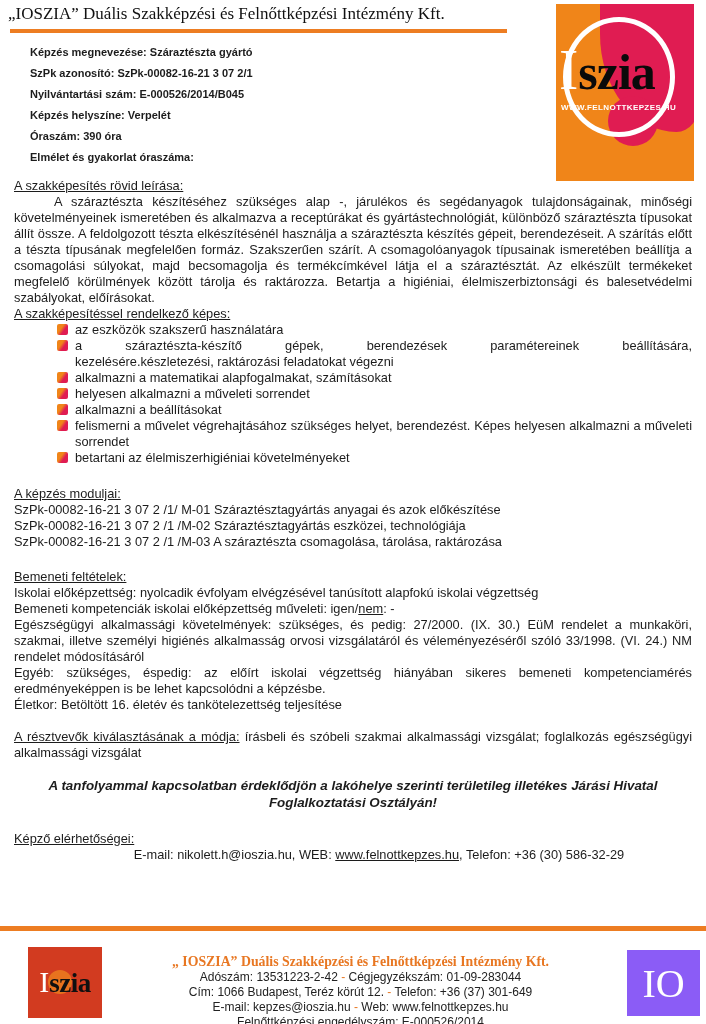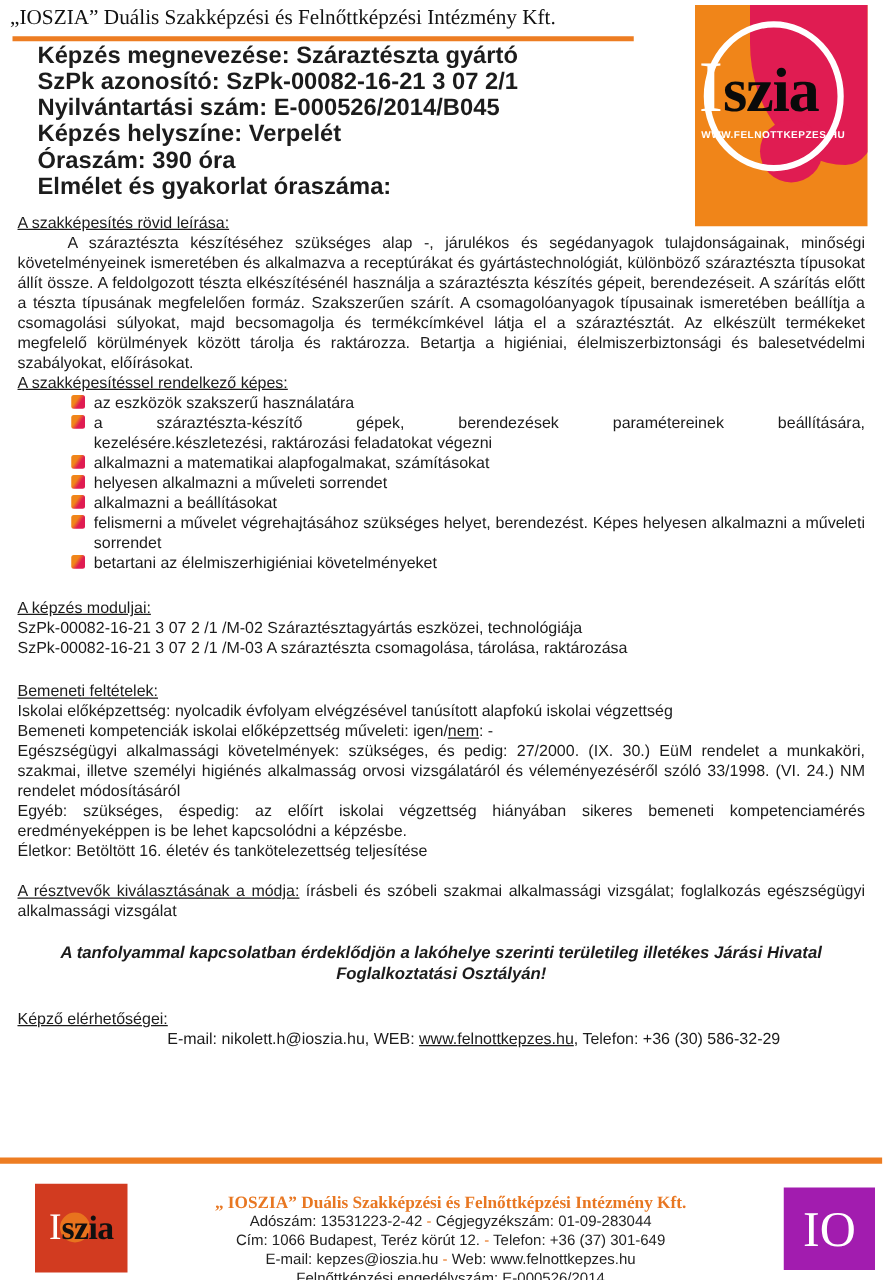--- a/index.html
+++ b/index.html
@@ -18,23 +18,23 @@
     font-family: "Liberation Serif", serif;
     font-size: 17px;
     color: #111;
   }
   .header-rule {
     margin: 5px 0 0 10px;
     width: 497px; height: 4px;
     background: #ED7D22;
   }
   .info-block {
-    margin: 1px 0 0 30px;
+    margin: 9px 0 0 30px;
     font-weight: bold;
-    font-size: 19px;
+    font-size: 11px;
     line-height: 21px;
     width: 505px;
   }
   .info-indent { padding-left: 15px; }
 
   
   .logo {
     position: absolute; top: 4px; right: 12px;
     width: 138px; height: 177px;
     background: #F08519;
@@ -133,21 +133,21 @@
     text-align: center;
     font-family: "Liberation Serif", serif;
     line-height: 34px;
     white-space: nowrap;
   }
   .fl-i { color: #ffffff; font-size: 30px; }
   .fl-szia { color: #101010; font-size: 27px; font-weight: bold; letter-spacing: -0.5px; }
   .f-logo-right {
     position: absolute; right: 6px; top: 19px;
     width: 73px; height: 66px;
-    background: #a21caf;
+    background: #8b5cf6;
     display: flex; align-items: center; justify-content: center;
     font-family: "Liberation Serif", serif;
     font-size: 40px; color: #ffffff;
   }
   .f-center {
     margin: 0 95px 0 110px;
     padding-top: 22px;
     text-align: center;
   }
   .f-company {
@@ -196,20 +196,21 @@
       <li><span class="bullet-icon"></span><span class="just-line">a száraztészta-készítő gépek, berendezések paramétereinek beállítására,</span><span>kezelésére.készletezési, raktározási feladatokat végezni</span></li>
       <li><span class="bullet-icon"></span><span>alkalmazni a matematikai alapfogalmakat, számításokat</span></li>
       <li><span class="bullet-icon"></span><span>helyesen alkalmazni a műveleti sorrendet</span></li>
       <li><span class="bullet-icon"></span><span>alkalmazni a beállításokat</span></li>
       <li><span class="bullet-icon"></span><span>felismerni a művelet végrehajtásához szükséges helyet, berendezést. Képes helyesen alkalmazni a műveleti sorrendet</span></li>
       <li><span class="bullet-icon"></span><span>betartani az élelmiszerhigiéniai követelményeket</span></li>
     </ul>
 
     <div class="gap20"></div>
     <div class="h-underline">A képzés moduljai:</div>
+    <div>SzPk-00082-16-21 3 07 2 /1/ M-01 Száraztésztagyártás anyagai és azok előkészítése</div>
     <div>SzPk-00082-16-21 3 07 2 /1 /M-02 Száraztésztagyártás eszközei, technológiája</div>
     <div>SzPk-00082-16-21 3 07 2 /1 /M-03 A száraztészta csomagolása, tárolása, raktározása</div>
 
     <div class="gap19"></div>
     <div class="h-underline">Bemeneti feltételek:</div>
     <div>Iskolai előképzettség: nyolcadik évfolyam elvégzésével tanúsított alapfokú iskolai végzettség</div>
     <div><span>Bemeneti kompetenciák iskolai előképzettség műveleti: igen/</span><span class="h-underline">nem</span><span>: -</span></div>
     <div class="justify">Egészségügyi alkalmassági követelmények: szükséges, és pedig: 27/2000. (IX. 30.) EüM rendelet a munkaköri, szakmai, illetve személyi higiénés alkalmasság orvosi vizsgálatáról és véleményezéséről szóló 33/1998. (VI. 24.) NM rendelet módosításáról</div>
     <div class="justify">Egyéb: szükséges, éspedig: az előírt iskolai végzettség hiányában sikeres bemeneti kompetenciamérés eredményeképpen is be lehet kapcsolódni a képzésbe.</div>
     <div>Életkor: Betöltött 16. életév és tankötelezettség teljesítése</div>

